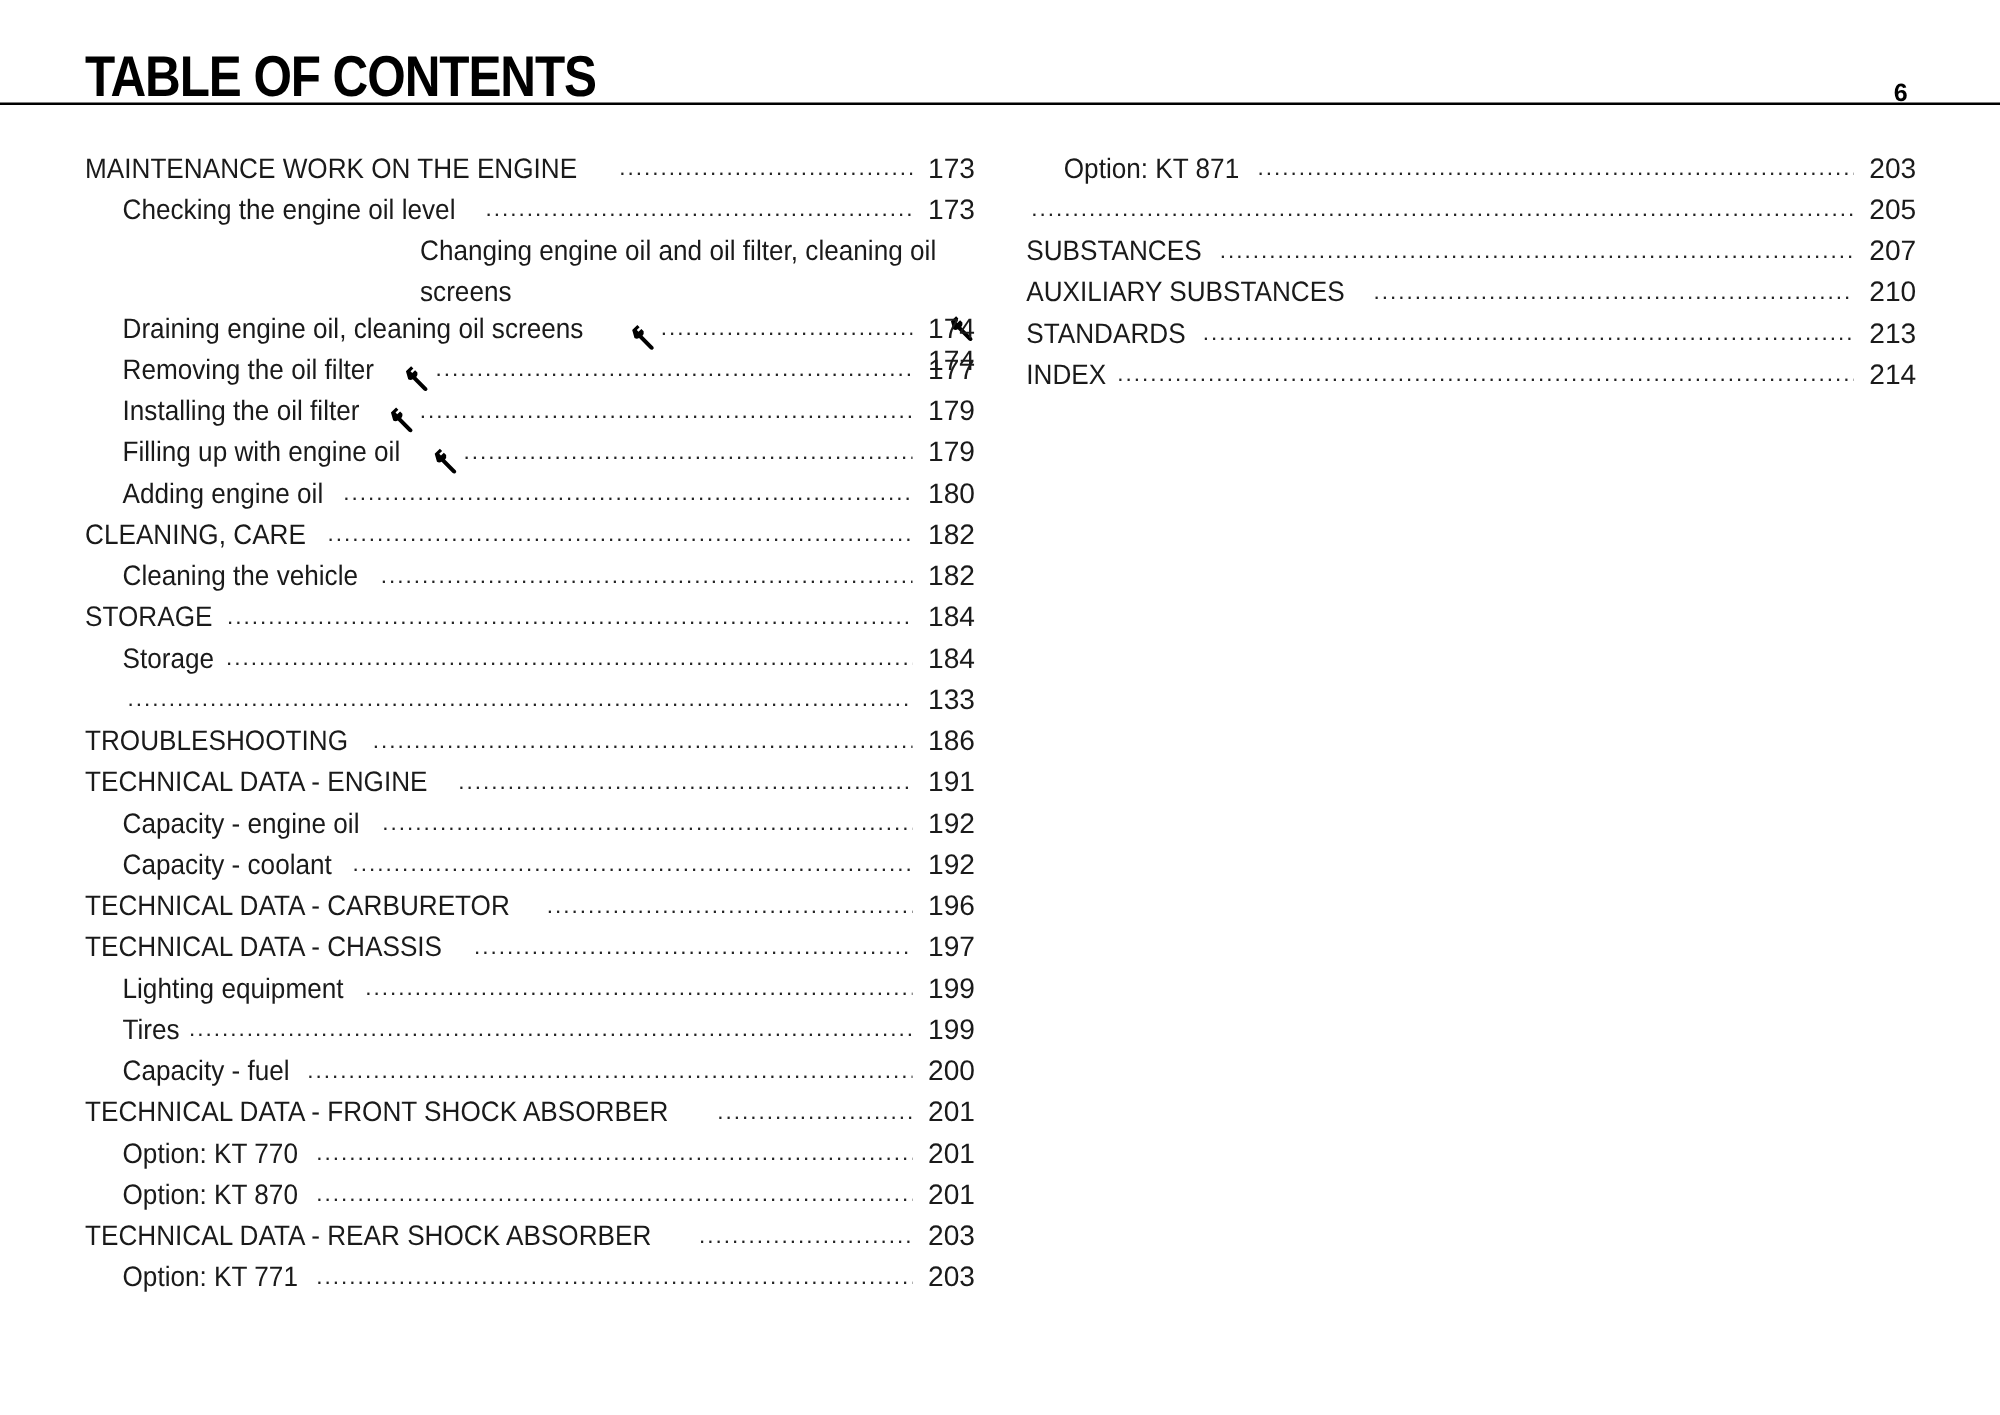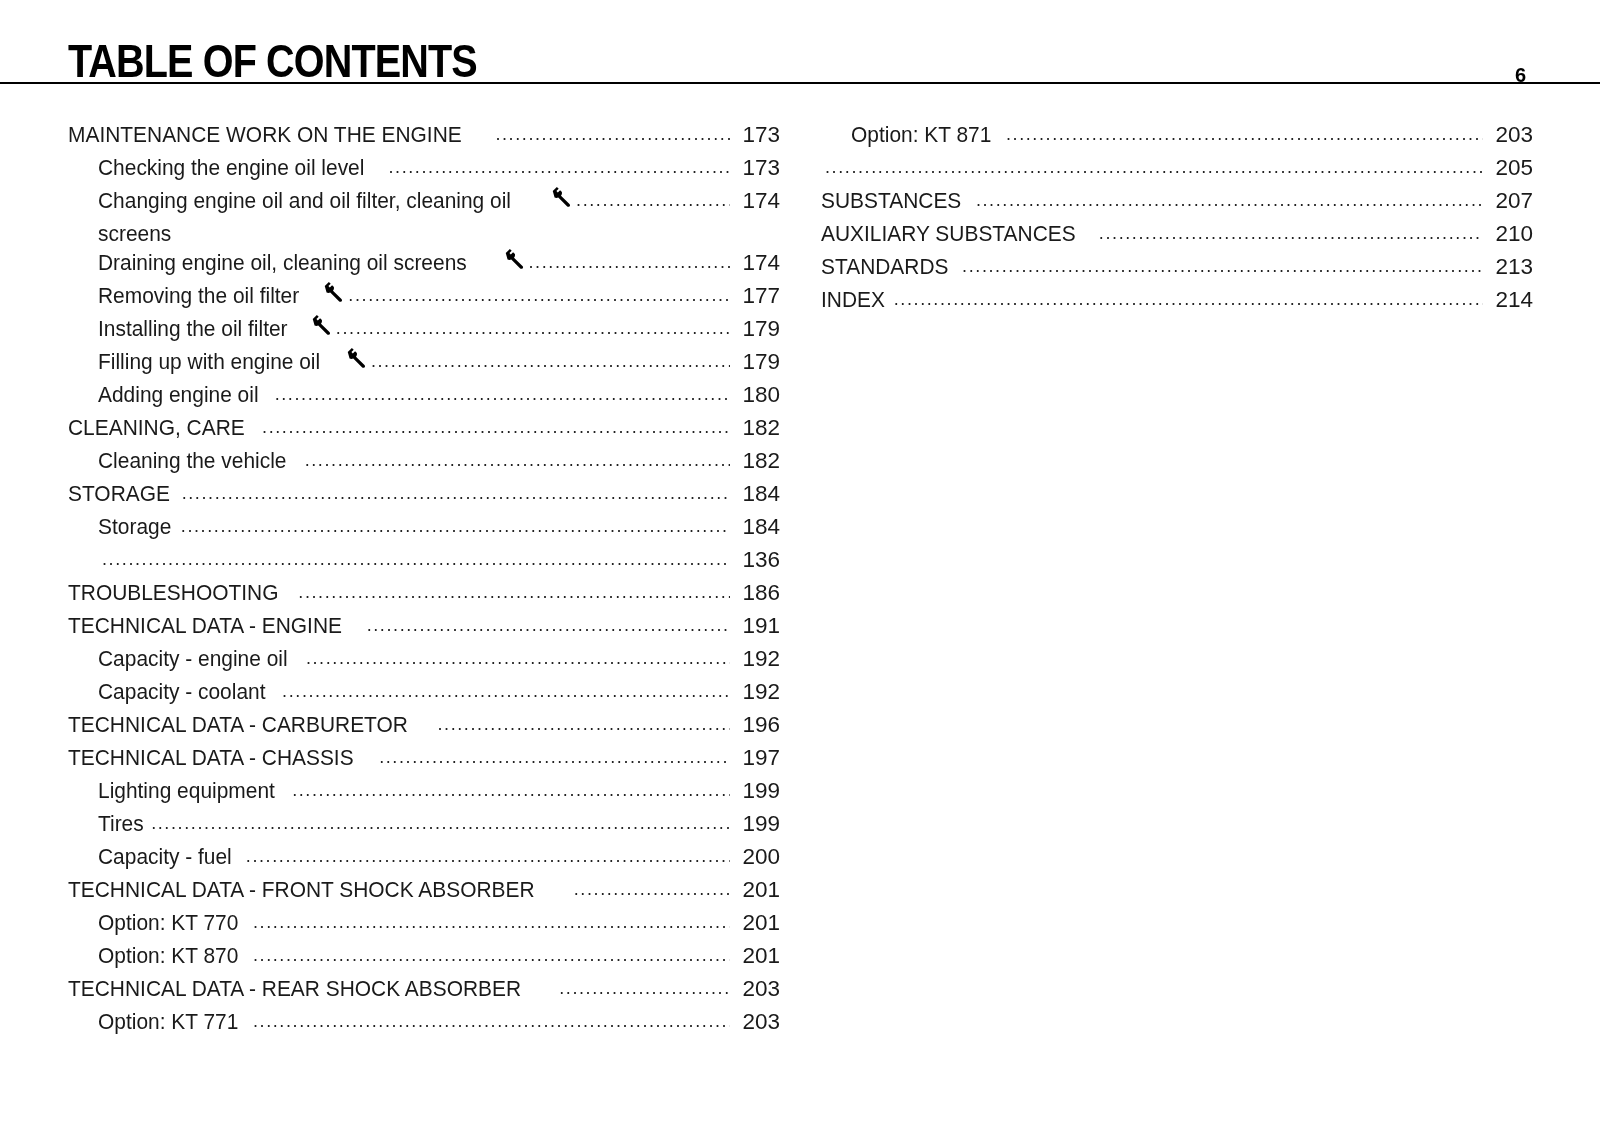--- a/index.html
+++ b/index.html
@@ -7,24 +7,24 @@
          font-family: "Liberation Sans", sans-serif; color: #1a1a1a; }
   .header { position: absolute; left: 0; top: 0; width: 1408px; height: 86px; }
   .title { position: absolute; left: 68px; top: 38px; font-family: "Liberation Sans", sans-serif;
            font-weight: bold; font-size: 46px; letter-spacing: -1px; transform: scaleX(0.86);
            transform-origin: left top; color: #000; line-height: 46px; }
   .rule { position: absolute; left: 0; top: 82px; width: 1600px; height: 2px; background: #000; }
   .pagenum { position: absolute; left: 1515px; top: 64px; font-weight: bold; font-size: 20px; color: #000; }
   .col { position: absolute; top: 118px; }
   .col-left { left: 68px; width: 712px; }
   .col-right { left: 821px; width: 712px; }
-  .entry { position: relative; display: flex; font-size: 22.5px;
+  .entry { position: relative; display: flex; align-items: flex-end; font-size: 22.5px;
            line-height: 33px; height: 33px; white-space: nowrap; }
   .entry.lvl2 { padding-left: 30px; }
-  .entry.tall { height: 62px; }
+  .entry.tall { height: 62px; flex-direction: column; }
   .entry .label { display: flex; flex-direction: column; }
   .entry .txt { transform: scaleX(0.93); transform-origin: left center; display: inline-block; }
   .entry .dots { flex: 1; overflow: hidden; margin: 0 4px; color: #222; letter-spacing: 1.6px; font-size: 18px; }
   .entry .dots::after { content: "................................................................................................................................................................................................"; }
   .entry .page { width: 46px; text-align: right; }
   .wrench { display: inline-block; width: 22px; height: 22px; margin-left: 8px; vertical-align: -2px; }
 </style>
 </head>
 <body>
 
@@ -130,21 +130,21 @@
     </div>
     <div class="entry lvl2">
       <span class="label">
         <span class="txt">Storage</span>
       </span>
       <span class="dots"></span>
       <span class="page">184</span>
     </div>
     <div class="entry lvl2">
       <span class="dots"></span>
-      <span class="page">136</span>
+      <span class="page">133</span>
     </div>
     <div class="entry">
       <span class="label">
         <span class="txt">TROUBLESHOOTING</span>
       </span>
       <span class="dots"></span>
       <span class="page">186</span>
     </div>
     <div class="entry">
       <span class="label">

